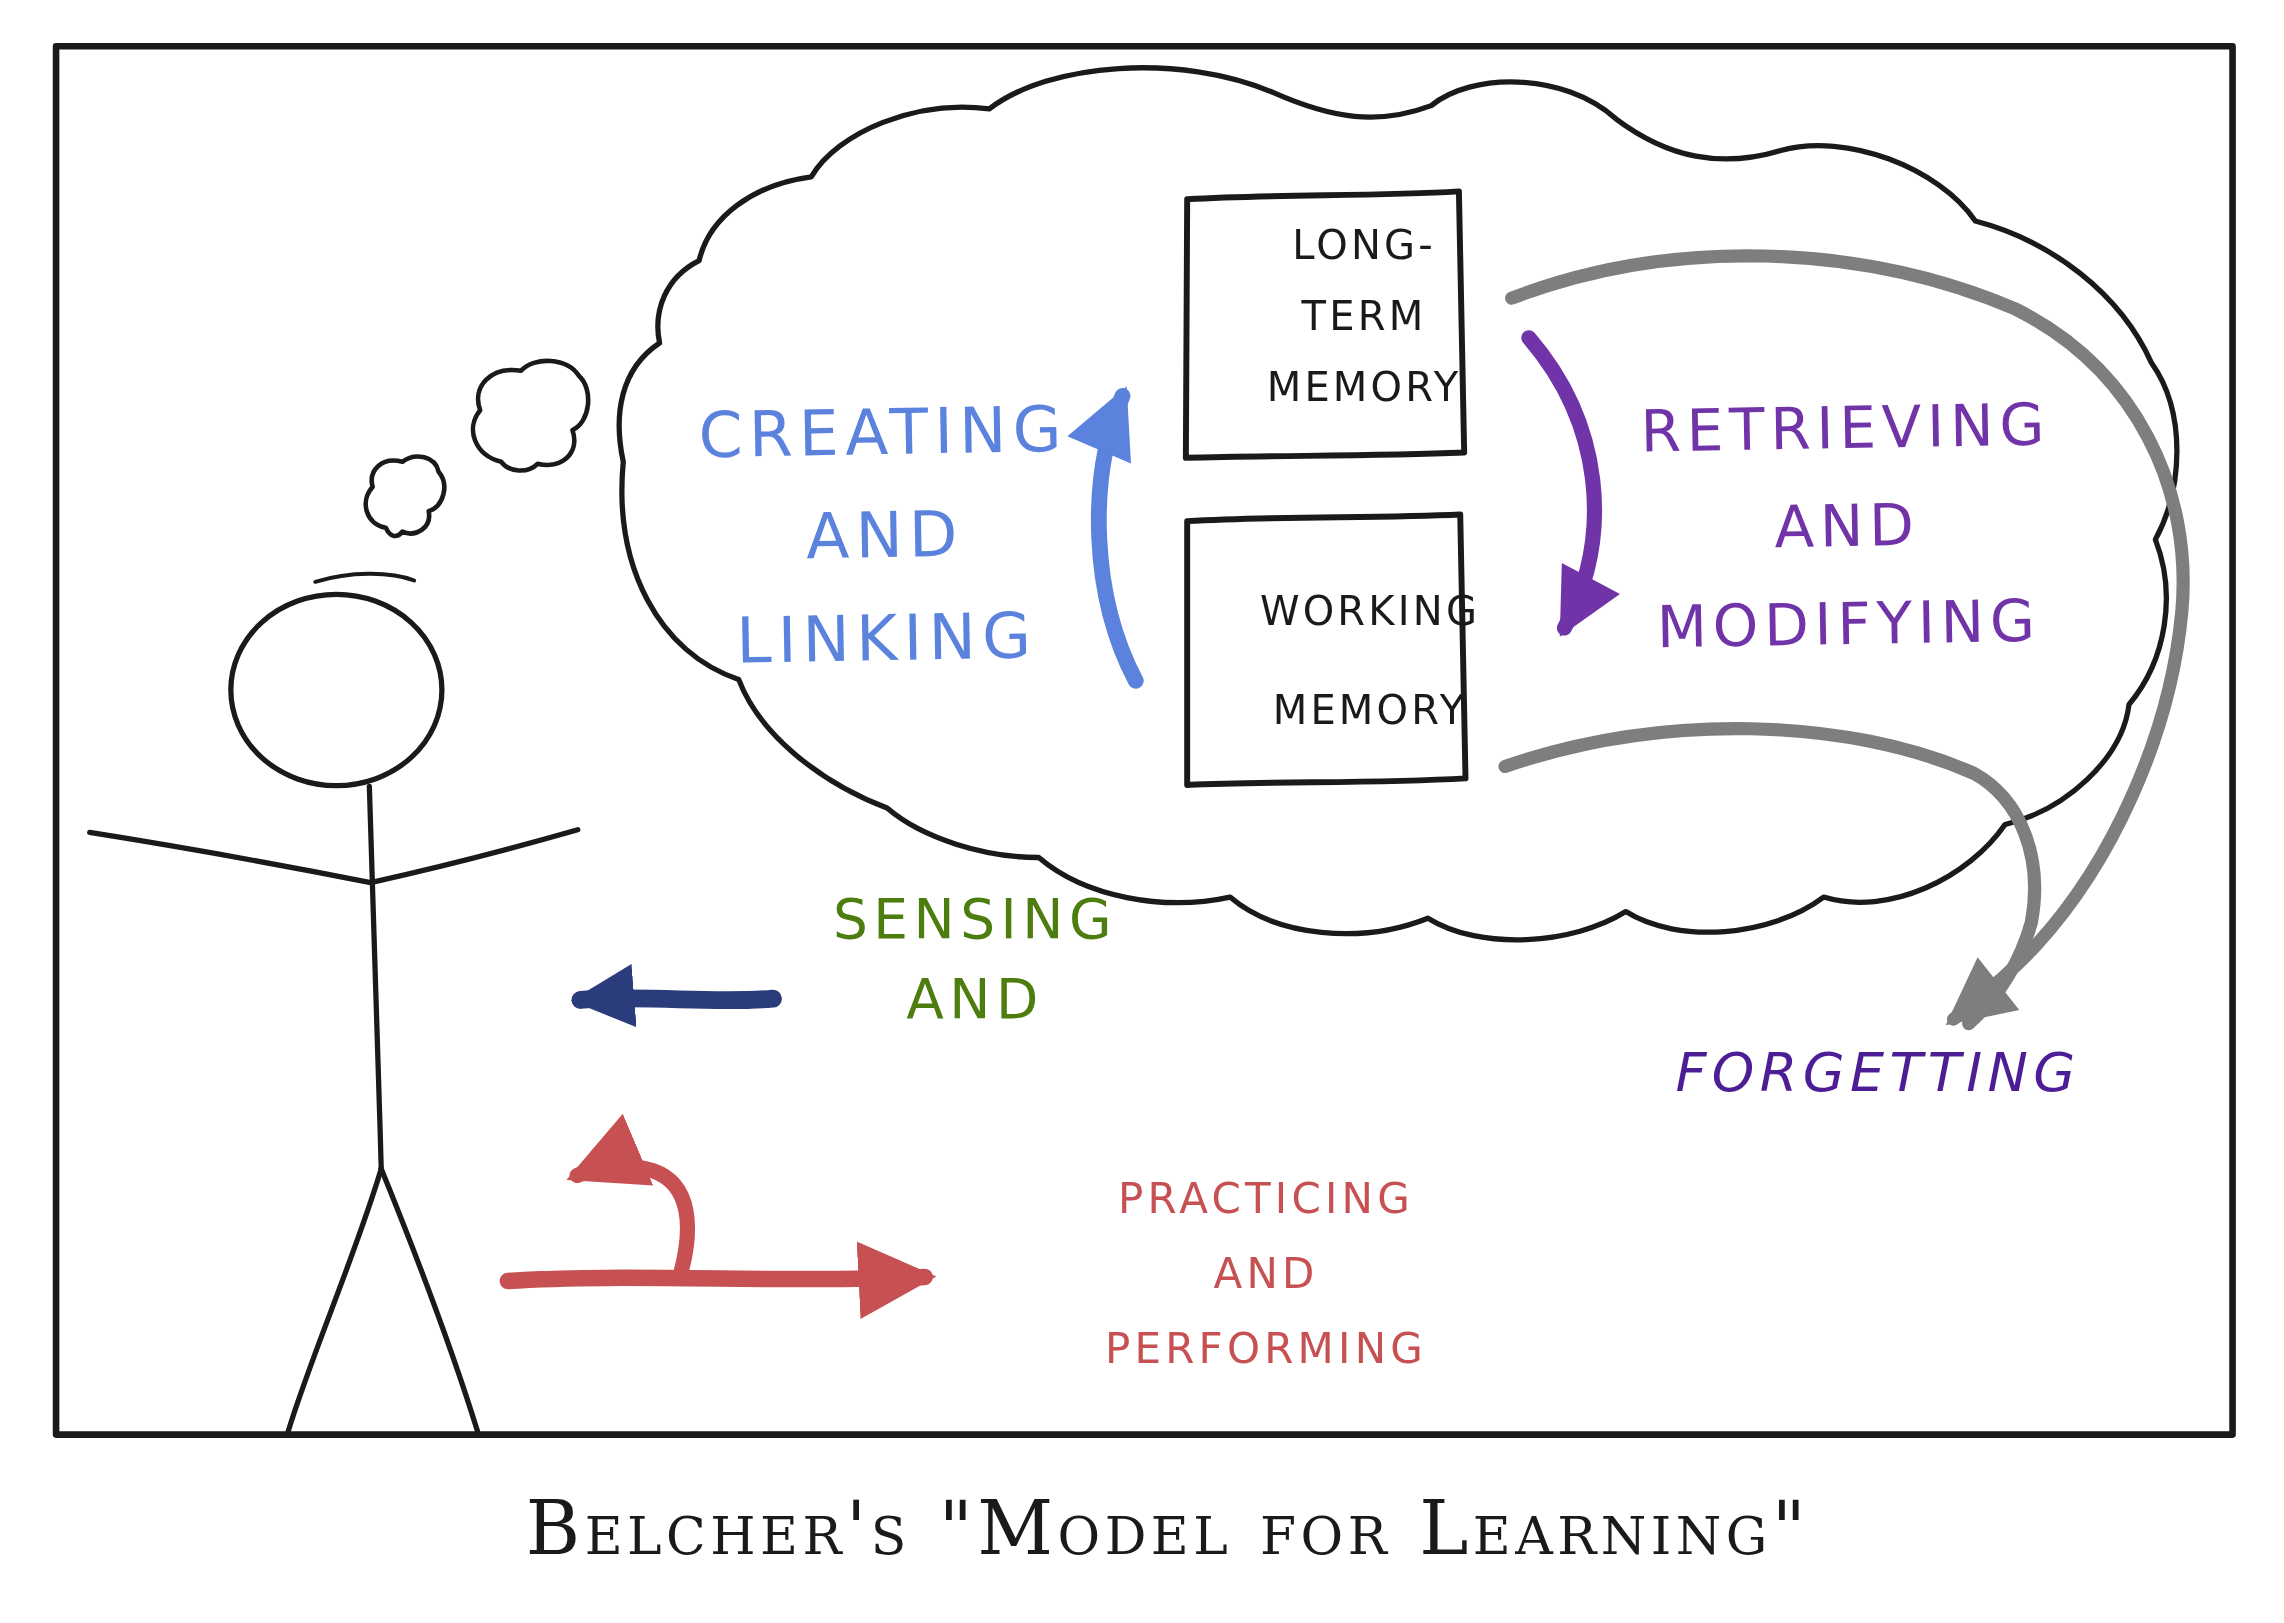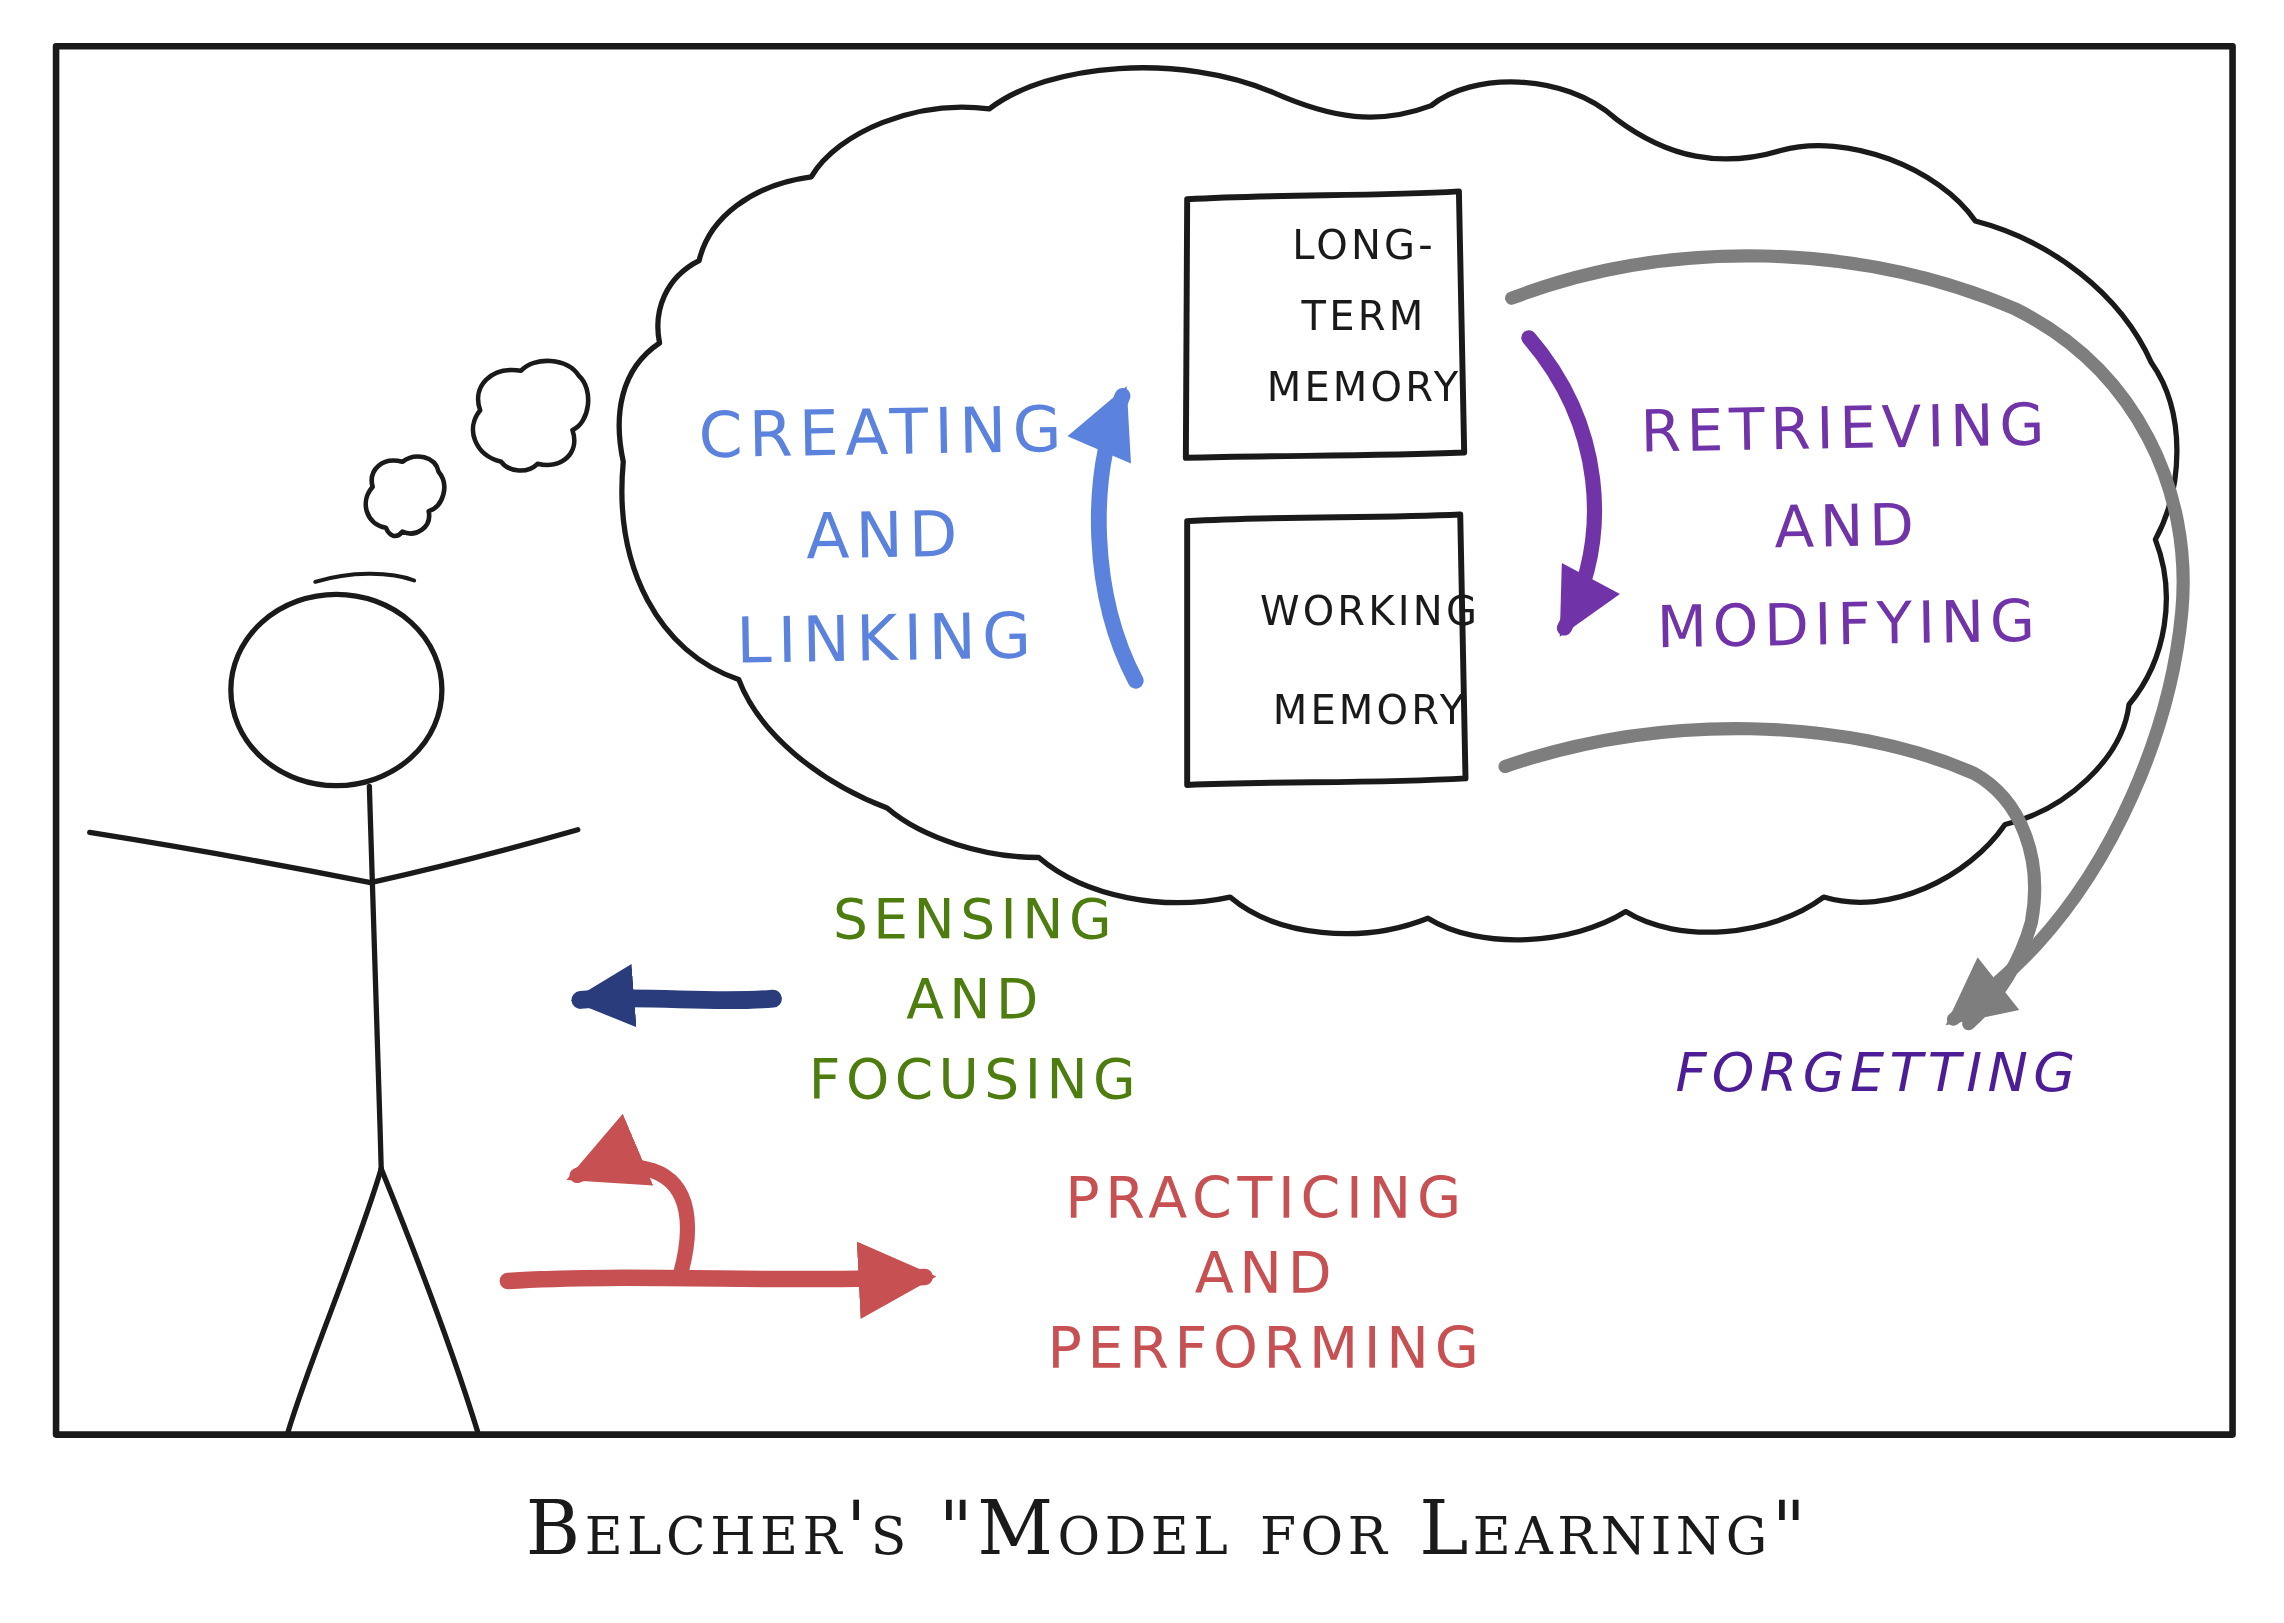--- a/index.html
+++ b/index.html
@@ -20,21 +20,21 @@
     letter-spacing: 0.10em;
     font-weight: 400;
   }
   .creating   { color: #5b82dd; font-size: 63px; line-height: 103px; transform: translateX(-50%) rotate(-1deg); }
   .retrieving { color: #7133a8; font-size: 58px; line-height: 98px; transform: translateX(-50%) rotate(-1deg); }
   .boxtext    { color: #1a1a1a; font-size: 40px; letter-spacing: 0.08em; }
   .ltm-text   { line-height: 71px; margin-left: 40px; }
   .wm-text    { line-height: 99px; }
   .forgetting { color: #4c1d95; font-size: 54px; font-style: italic; }
   .sensing    { color: #4d7c0f; font-size: 55px; line-height: 80px; }
-  .practicing { color: #c75052; font-size: 57px; line-height: 75px; }
+  .practicing { color: #c75052; font-size: 42px; line-height: 75px; }
   .title {
     color: #1a1a1a;
     font-size: 74px;
     font-variant: small-caps;
     letter-spacing: 0.06em;
     font-family: "DejaVu Serif", "Liberation Serif", serif;
   }
 </style>
 </head>
 <body>
@@ -156,21 +156,20 @@
     <div>MEMORY</div>
   </div>
 
   <div class="label forgetting" style="left:1878px; top:1041px;">
     <span>FORGETTING</span>
   </div>
 
   <div class="label sensing" style="left:975px; top:879px;">
     <div>SENSING</div>
     <div>AND</div>
-    <div>FOCUSING</div>
   </div>
 
   <div class="label practicing" style="left:1266px; top:1161px;">
     <div>PRACTICING</div>
     <div>AND</div>
     <div>PERFORMING</div>
   </div>
 
   <div class="label title" style="left:1168px; top:1485px;">
     <span>Belcher's "Model for Learning"</span>

